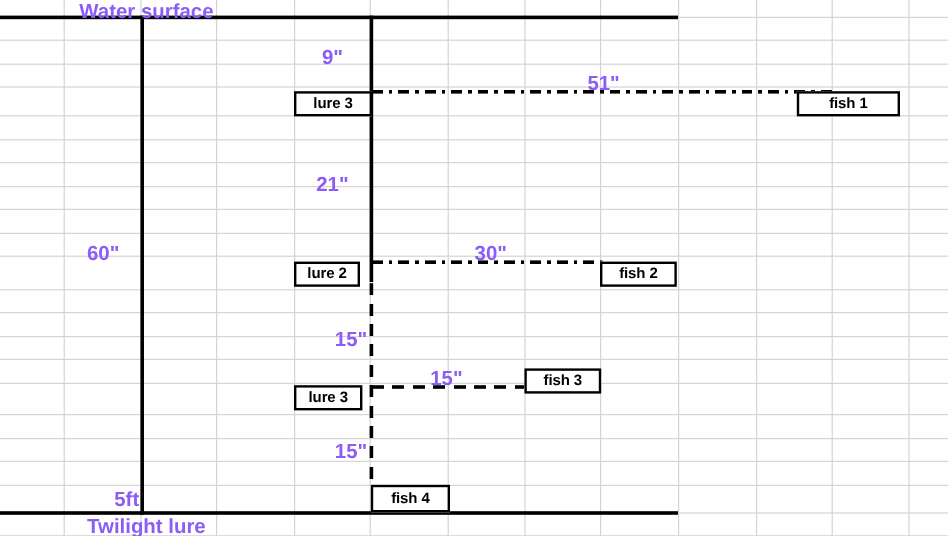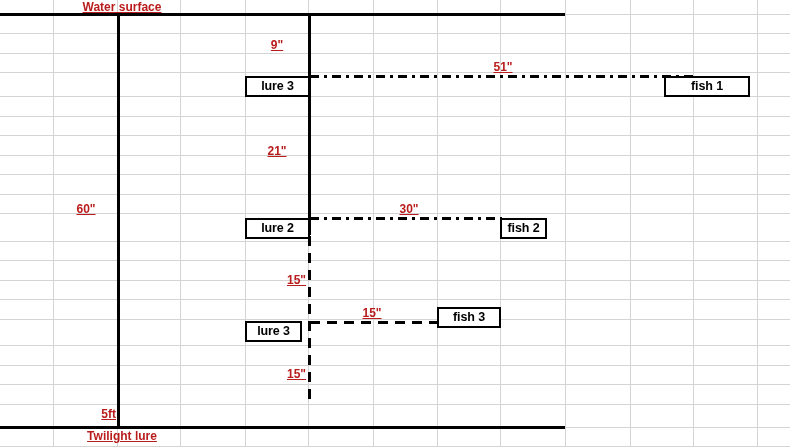--- a/index.html
+++ b/index.html
@@ -48,22 +48,22 @@
     border:2px solid #000000;
     background:#ffffff;
     display:flex;align-items:center;justify-content:center;
     font-size:12.5px;font-weight:bold;color:#000;
     letter-spacing:-0.1px;
     line-height:1;
   }
   
   .lbl{
     position:absolute;
-    font-size:12px;font-weight:bold;color:#b91c1c;
-    white-space:nowrap;line-height:1;text-decoration:underline;
+    font-size:17px;font-weight:bold;color:#8b5cf6;
+    white-space:nowrap;line-height:1;
   }
   .lbl.center{transform:translateX(-50%);}
   .lbl.right{transform:translateX(-100%);}
 </style>
 </head>
 <body>
 
 <div id="stage">
 
   <div class="grid-v" style="left:53px"></div>
@@ -117,37 +117,40 @@
   <div class="conn-dash" style="left:310px;top:321px;width:127px"></div>
 
   <div class="box" style="left:245px;top:76px;width:65px;height:21px">
     <span>lure 3</span>
   </div>
 
   <div class="box" style="left:664px;top:76px;width:86px;height:21px">
     <span>fish 1</span>
   </div>
 
-  <div class="box" style="left:245px;top:218px;width:65px;height:21px">
+  <div class="box" style="left:245px;top:218px;width:55px;height:21px">
     <span>lure 2</span>
   </div>
 
-  <div class="box" style="left:500px;top:218px;width:47px;height:21px">
+  <div class="box" style="left:500px;top:218px;width:64px;height:21px">
     <span>fish 2</span>
   </div>
 
   <div class="box" style="left:245px;top:321px;width:57px;height:21px">
     <span>lure 3</span>
   </div>
 
   <div class="box" style="left:437px;top:307px;width:64px;height:21px">
     <span>fish 3</span>
   </div>
 
 
+  <div class="box" style="left:309px;top:404px;width:66px;height:23px">
+    <span>fish 4</span>
+  </div>
 
   <div class="lbl center" style="left:122px;top:1px">Water surface</div>
 
   <div class="lbl center" style="left:122px;top:430px">Twilight lure</div>
 
   <div class="lbl center" style="left:86px;top:203px">60"</div>
 
   <div class="lbl right" style="left:116px;top:408px">5ft</div>
 
   <div class="lbl center" style="left:277px;top:39px">9"</div>

